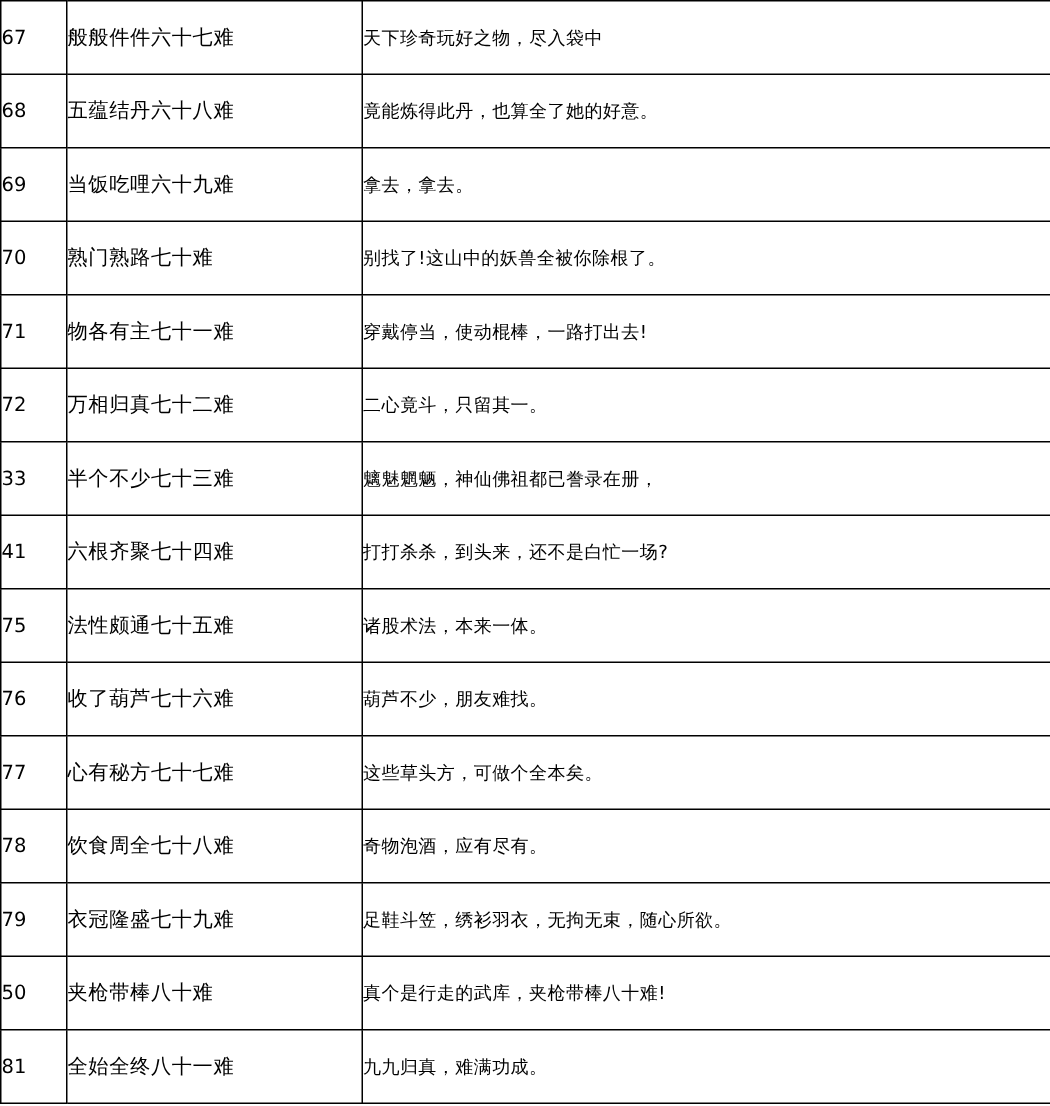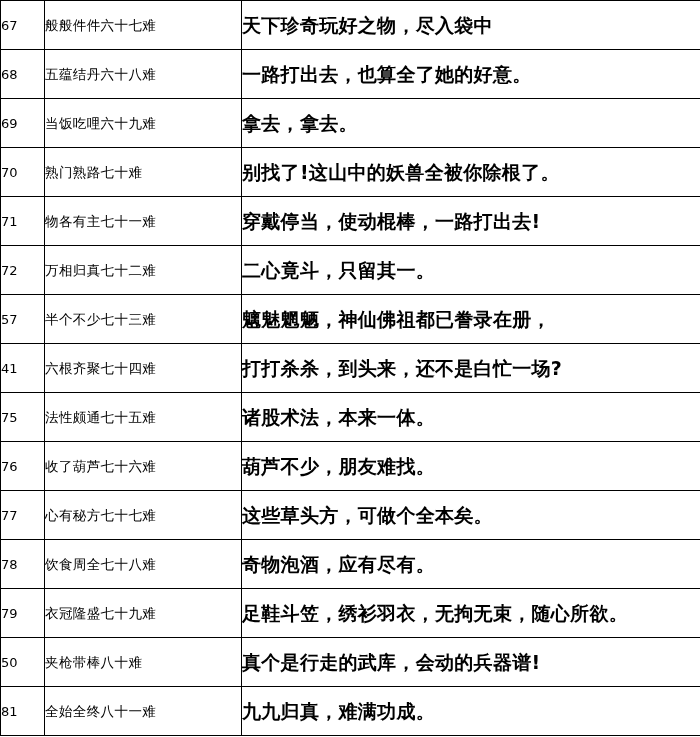--- a/index.html
+++ b/index.html
@@ -42,45 +42,44 @@
   }
   .cell-title {
     padding-left: 26px;
     font-size: 13.5px;
     line-height: 18px;
     letter-spacing: 0.4px;
     border-radius: 18px;
   }
   .cell-desc {
     padding-left: 12px;
-    font-size: 19px;
+    font-size: 12px;
     line-height: 18px;
     letter-spacing: 0.3px;
-    font-weight: bold;
   }
 </style>
 </head>
 <body>
 
 <table class="doc-table">
   <colgroup>
     <col class="col-index">
     <col class="col-title">
     <col class="col-desc">
   </colgroup>
   <tbody>
     <tr>
       <td class="cell-index">67</td>
       <td class="cell-title">般般件件六十七难</td>
       <td class="cell-desc">天下珍奇玩好之物，尽入袋中</td>
     </tr>
     <tr>
       <td class="cell-index">68</td>
       <td class="cell-title">五蕴结丹六十八难</td>
-      <td class="cell-desc">一路打出去，也算全了她的好意。</td>
+      <td class="cell-desc">竟能炼得此丹，也算全了她的好意。</td>
     </tr>
     <tr>
       <td class="cell-index">69</td>
       <td class="cell-title">当饭吃哩六十九难</td>
       <td class="cell-desc">拿去，拿去。</td>
     </tr>
     <tr>
       <td class="cell-index">70</td>
       <td class="cell-title">熟门熟路七十难</td>
       <td class="cell-desc">别找了!这山中的妖兽全被你除根了。</td>
@@ -89,21 +88,21 @@
       <td class="cell-index">71</td>
       <td class="cell-title">物各有主七十一难</td>
       <td class="cell-desc">穿戴停当，使动棍棒，一路打出去!</td>
     </tr>
     <tr>
       <td class="cell-index">72</td>
       <td class="cell-title">万相归真七十二难</td>
       <td class="cell-desc">二心竟斗，只留其一。</td>
     </tr>
     <tr>
-      <td class="cell-index">57</td>
+      <td class="cell-index">33</td>
       <td class="cell-title">半个不少七十三难</td>
       <td class="cell-desc">魑魅魍魉，神仙佛祖都已誊录在册，</td>
     </tr>
     <tr>
       <td class="cell-index">41</td>
       <td class="cell-title">六根齐聚七十四难</td>
       <td class="cell-desc">打打杀杀，到头来，还不是白忙一场?</td>
     </tr>
     <tr>
       <td class="cell-index">75</td>
@@ -126,21 +125,21 @@
       <td class="cell-desc">奇物泡酒，应有尽有。</td>
     </tr>
     <tr>
       <td class="cell-index">79</td>
       <td class="cell-title">衣冠隆盛七十九难</td>
       <td class="cell-desc">足鞋斗笠，绣衫羽衣，无拘无束，随心所欲。</td>
     </tr>
     <tr>
       <td class="cell-index">50</td>
       <td class="cell-title">夹枪带棒八十难</td>
-      <td class="cell-desc">真个是行走的武库，会动的兵器谱!</td>
+      <td class="cell-desc">真个是行走的武库，夹枪带棒八十难!</td>
     </tr>
     <tr>
       <td class="cell-index">81</td>
       <td class="cell-title">全始全终八十一难</td>
       <td class="cell-desc">九九归真，难满功成。</td>
     </tr>
   </tbody>
 </table>
 
 </body></html>

